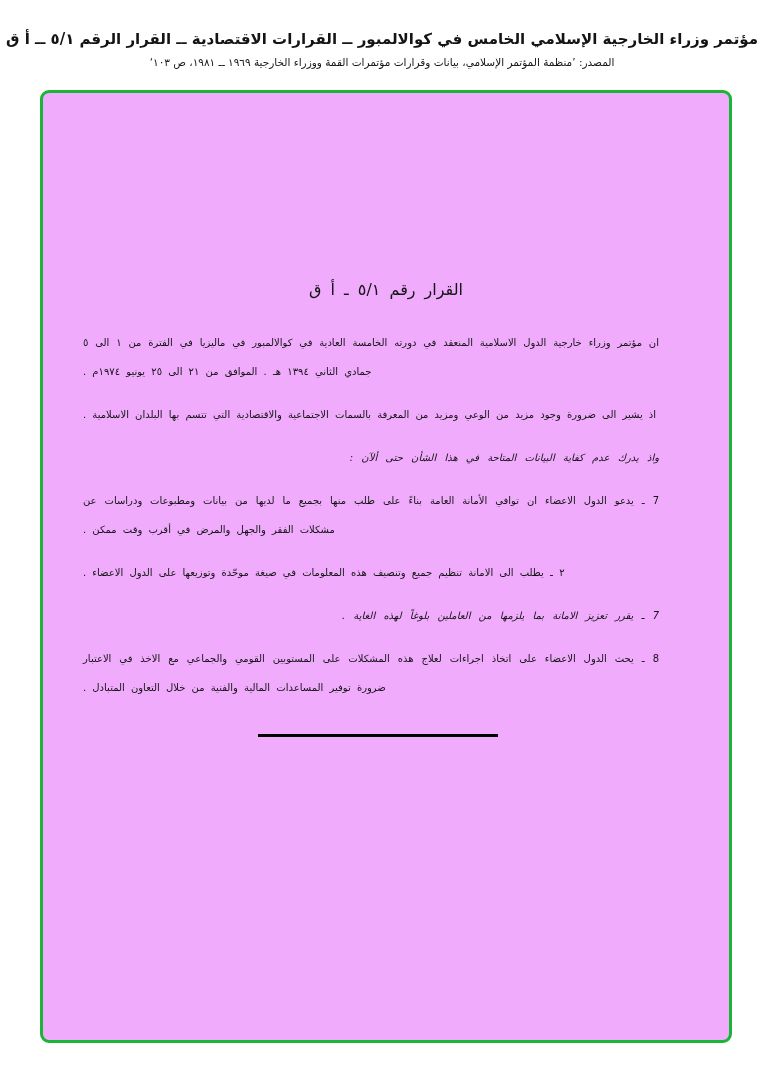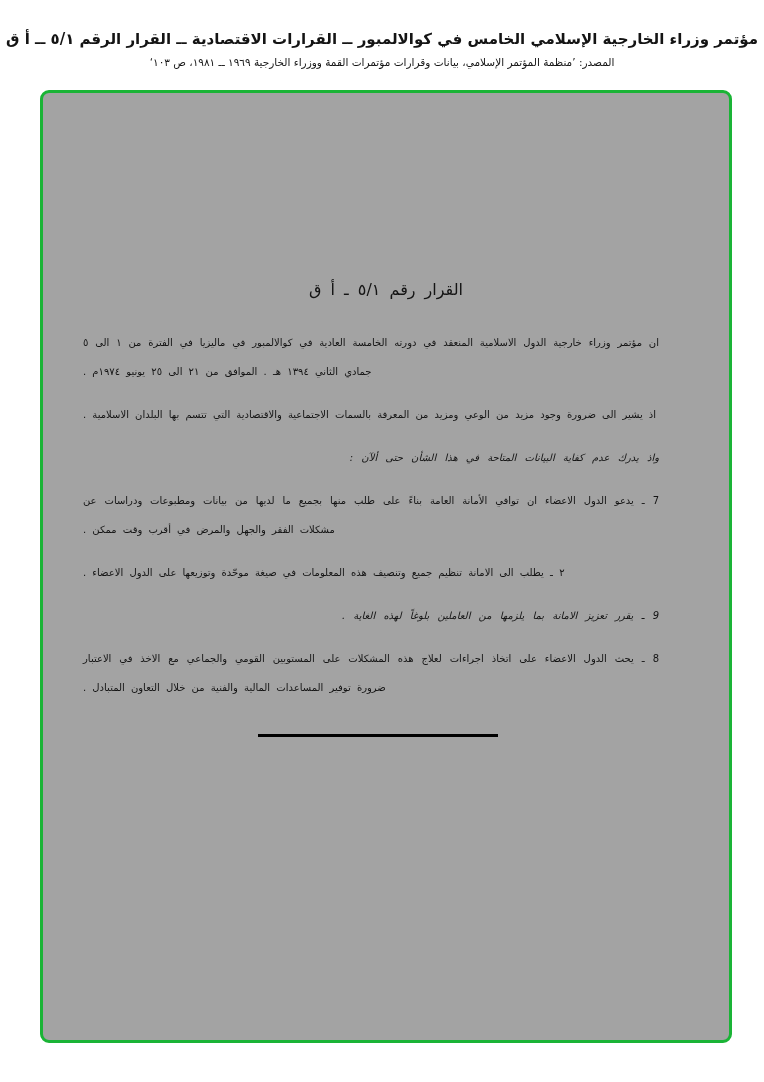--- a/index.html
+++ b/index.html
@@ -32,21 +32,21 @@
     direction: rtl;
   }
   .green-box {
     box-sizing: border-box;
     width: 692px;
     height: 953px;
     margin: 22px 0 0 40px;
     border: 3px solid #1ab436;
     border-radius: 9px;
     padding: 0 40px;
-    background: #a3a3a3;
+    background: #f0abfc;
   }
   .res-number {
     margin-top: 185px;
     text-align: center;
     font-size: 16px;
     line-height: 24px;
     direction: rtl;
     word-spacing: 4px;
   }
   .res-title {
@@ -104,18 +104,18 @@
   <p class="para multi first" dir="rtl">ان مؤتمر وزراء خارجية الدول الاسلامية المنعقد في دورته الخامسة العادية في كوالالمبور في ماليزيا في الفترة من ١ الى ٥ جمادي الثاني ١٣٩٤ هـ . الموافق من ٢١ الى ٢٥ يونيو ١٩٧٤م .</p>
 
   <p class="para multi" dir="rtl">اذ يشير الى ضرورة وجود مزيد من الوعي ومزيد من المعرفة بالسمات الاجتماعية والاقتصادية التي تتسم بها البلدان الاسلامية .</p>
 
   <p class="para single" dir="rtl">واذ يدرك عدم كفاية البيانات المتاحة في هذا الشأن حتى ألآن :</p>
 
   <p class="para multi" dir="rtl">7 ـ يدعو الدول الاعضاء ان توافي الأمانة العامة بناءً على طلب منها بجميع ما لديها من بيانات ومطبوعات ودراسات عن مشكلات الفقر والجهل والمرض في أقرب وقت ممكن .</p>
 
   <p class="para multi" dir="rtl">٢ ـ يطلب الى الامانة تنظيم جميع وتنصيف هذه المعلومات في صيغة موحّدة وتوزيعها على الدول الاعضاء .</p>
 
-  <p class="para single" dir="rtl">9 ـ يقرر تعزيز الامانة بما يلزمها من العاملين بلوغاً لهذه الغاية .</p>
+  <p class="para single" dir="rtl">7 ـ يقرر تعزيز الامانة بما يلزمها من العاملين بلوغاً لهذه الغاية .</p>
 
   <p class="para multi" dir="rtl">8 ـ يحث الدول الاعضاء على اتخاذ اجراءات لعلاج هذه المشكلات على المستويين القومي والجماعي مع الاخذ في الاعتبار ضرورة توفير المساعدات المالية والفنية من خلال التعاون المتبادل .</p>
 
   <div class="divider" style="background: rgb(0, 0, 0);"></div>
 </div>
 
 </body></html>

